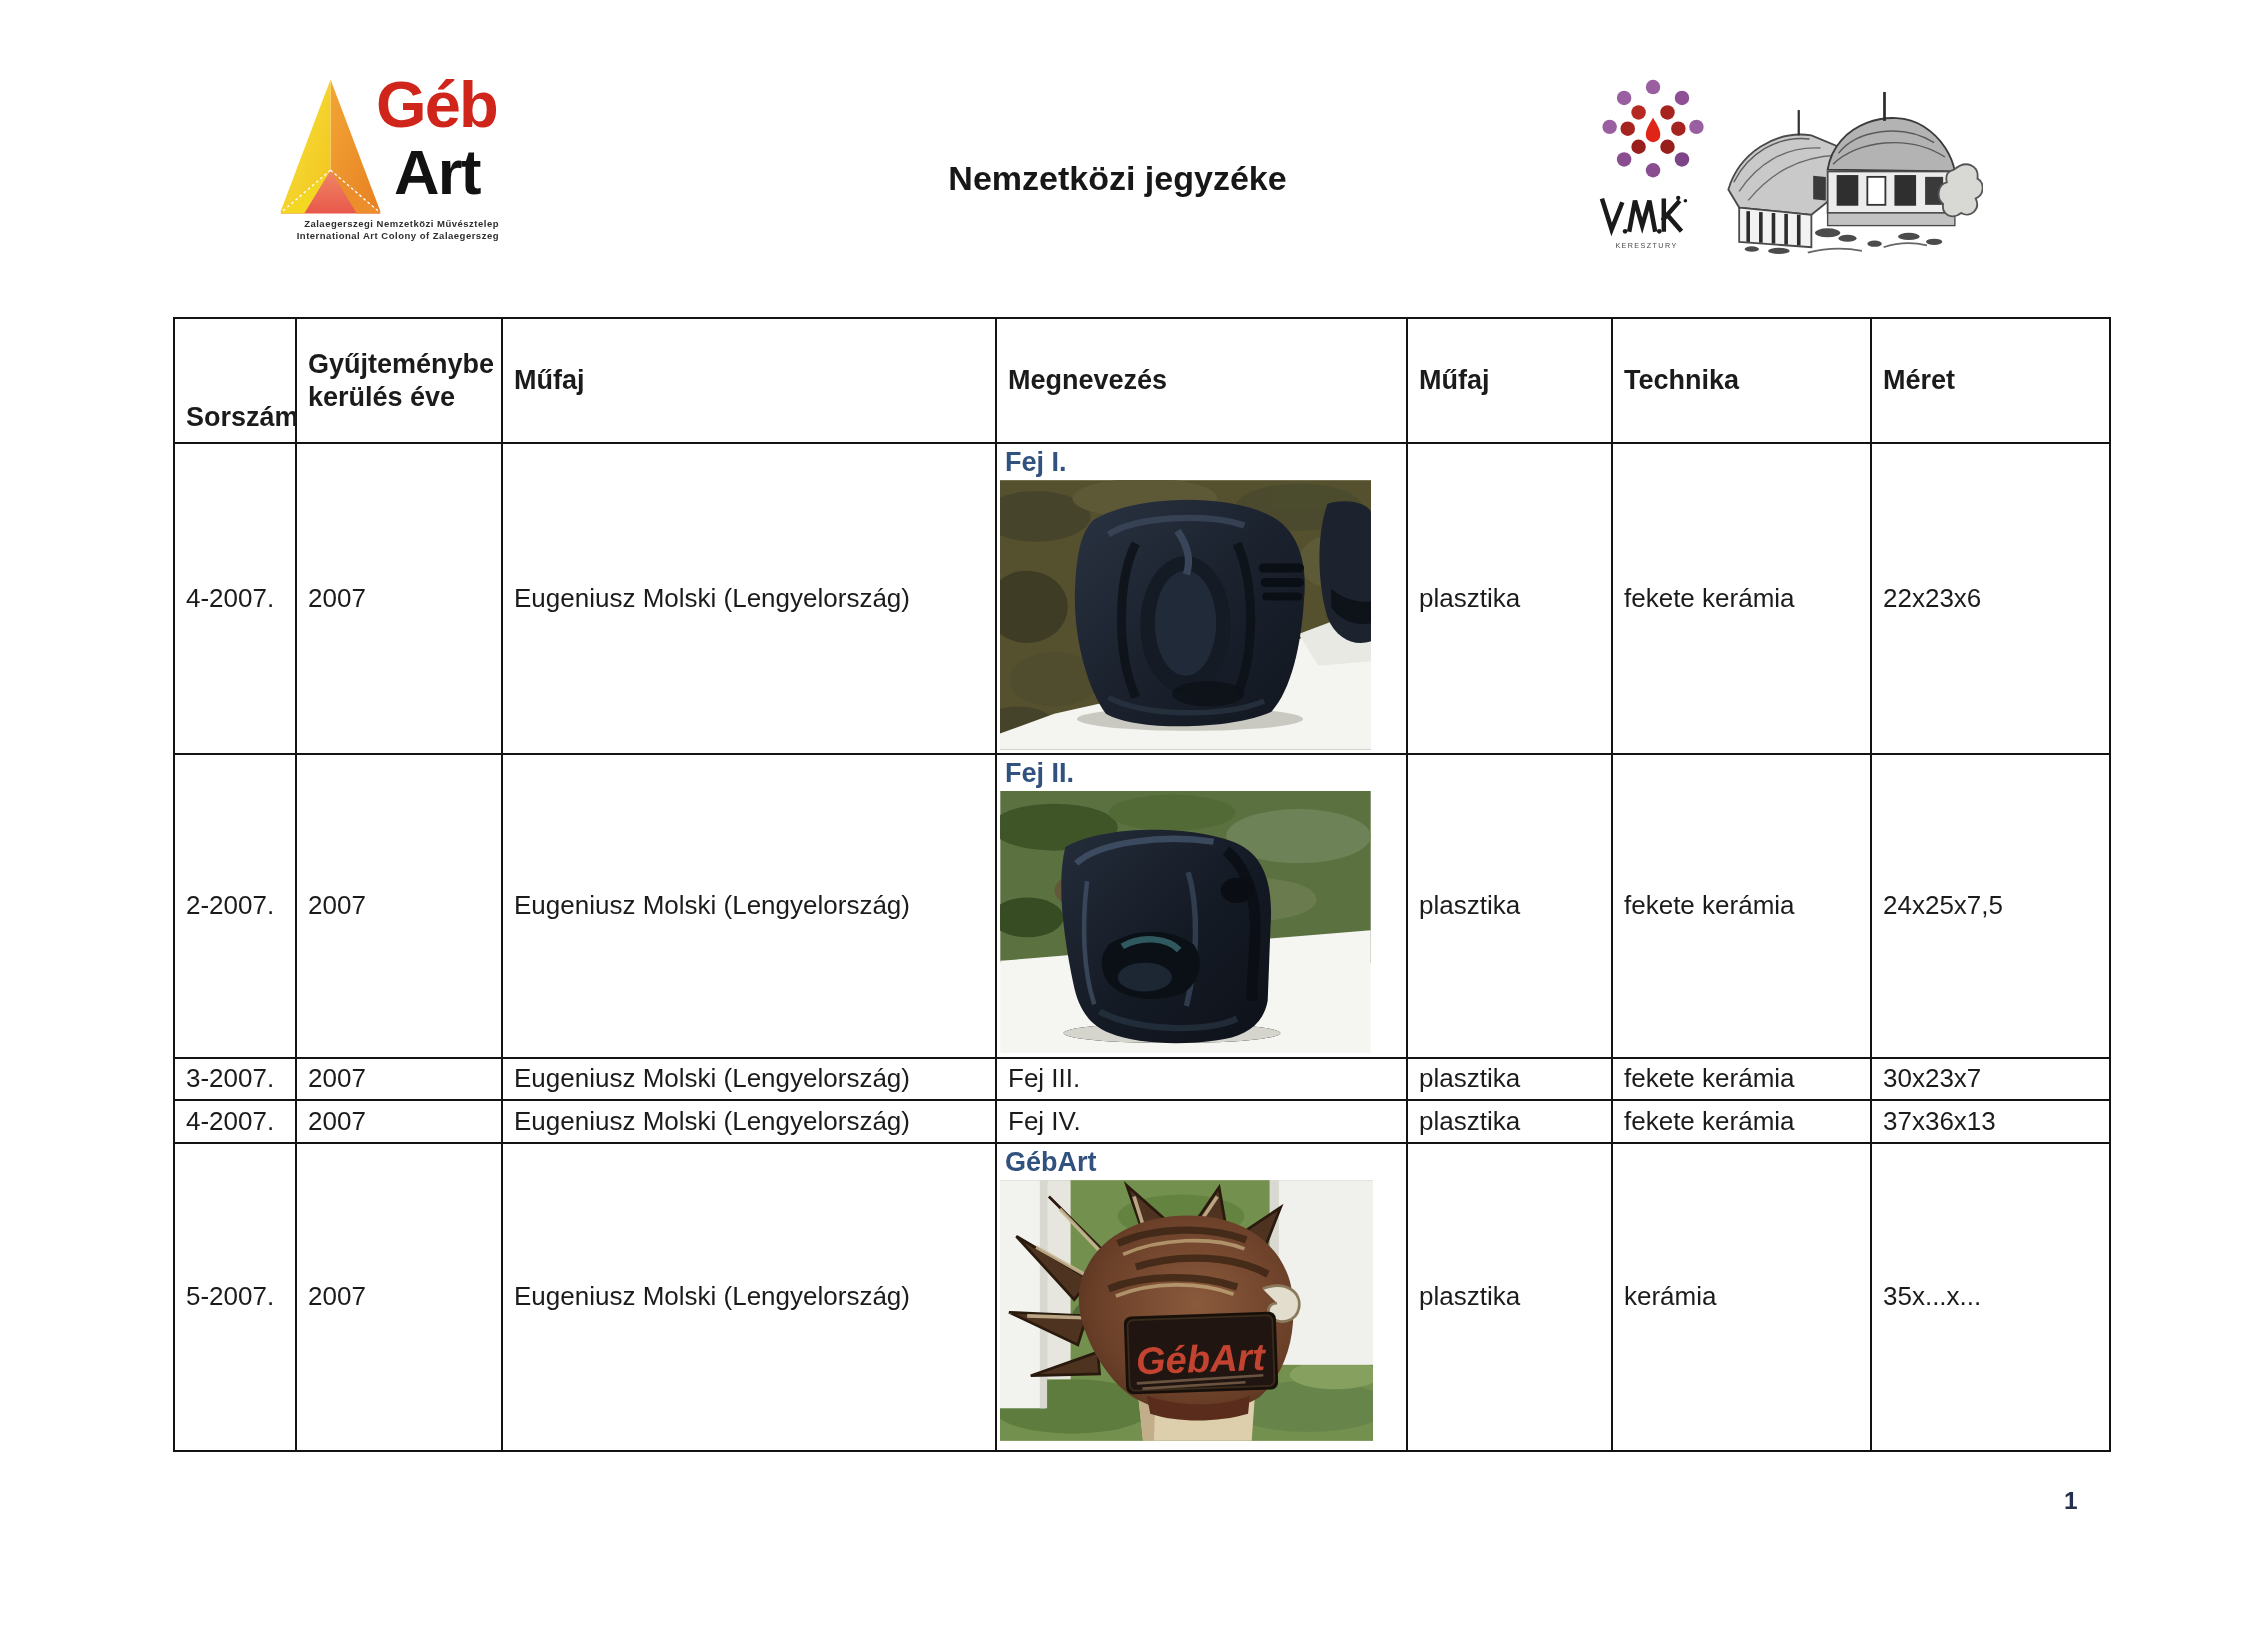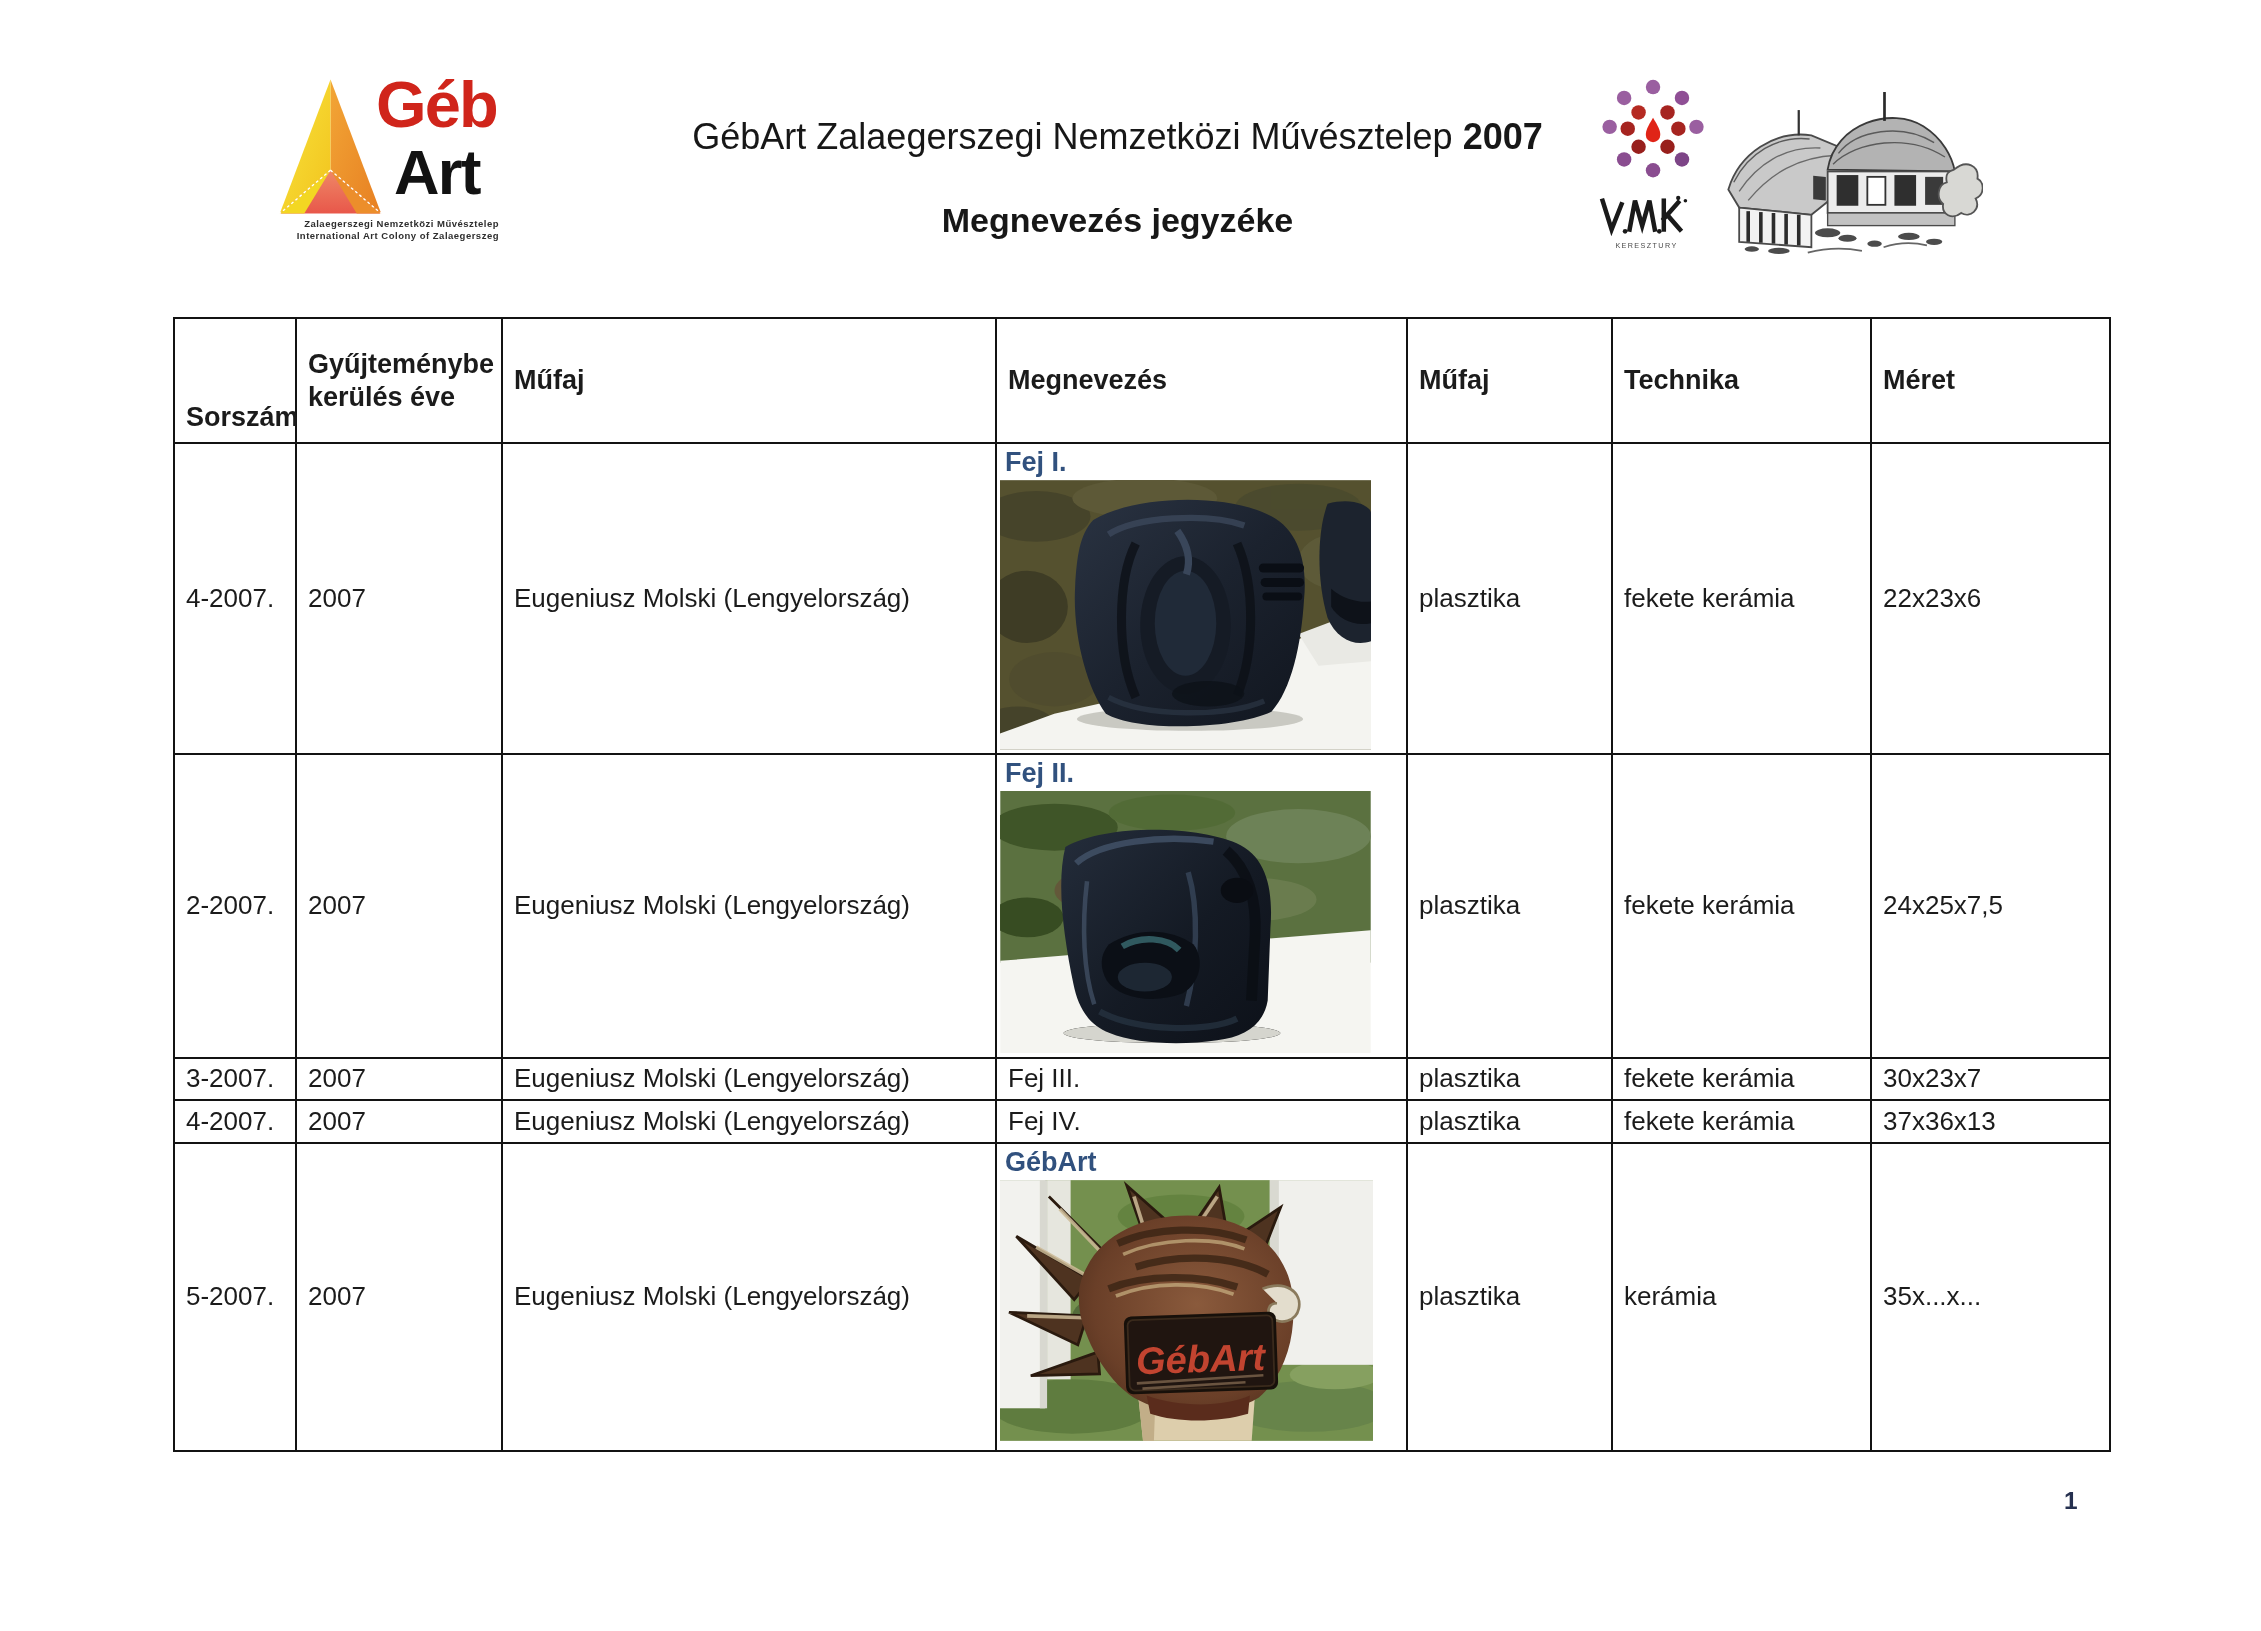--- a/index.html
+++ b/index.html
@@ -75,22 +75,21 @@
     </svg>
     <div class="logo-word logo-geb">Géb</div>
     <div class="logo-word logo-art">Art</div>
     <div class="logo-tagline">
       <div>Zalaegerszegi Nemzetközi Művésztelep</div>
       <div>International Art Colony of Zalaegerszeg</div>
     </div>
   </div>
 
   <div class="title-block">
-    <div class="doc-title"><span>GébArt Zalaegerszegi Nemzetközi Művésztelep</span> <b>2007</b></div>
-    <div class="doc-subtitle">Megnevezés jegyzéke</div>
+    <div class="doc-subtitle">Nemzetközi jegyzéke</div>
   </div>
 
   <div class="vmk-logo">
     <svg width="113" height="118" viewBox="0 0 125 130">
       <g>
         <circle cx="62" cy="12" r="8" fill="#9a5fa0"></circle>
         <circle cx="30" cy="24" r="8" fill="#9a5fa0"></circle>
         <circle cx="94" cy="24" r="8" fill="#8f4f95"></circle>
         <circle cx="14" cy="56" r="8" fill="#9a5fa0"></circle>
         <circle cx="110" cy="56" r="8" fill="#9a5fa0"></circle>

